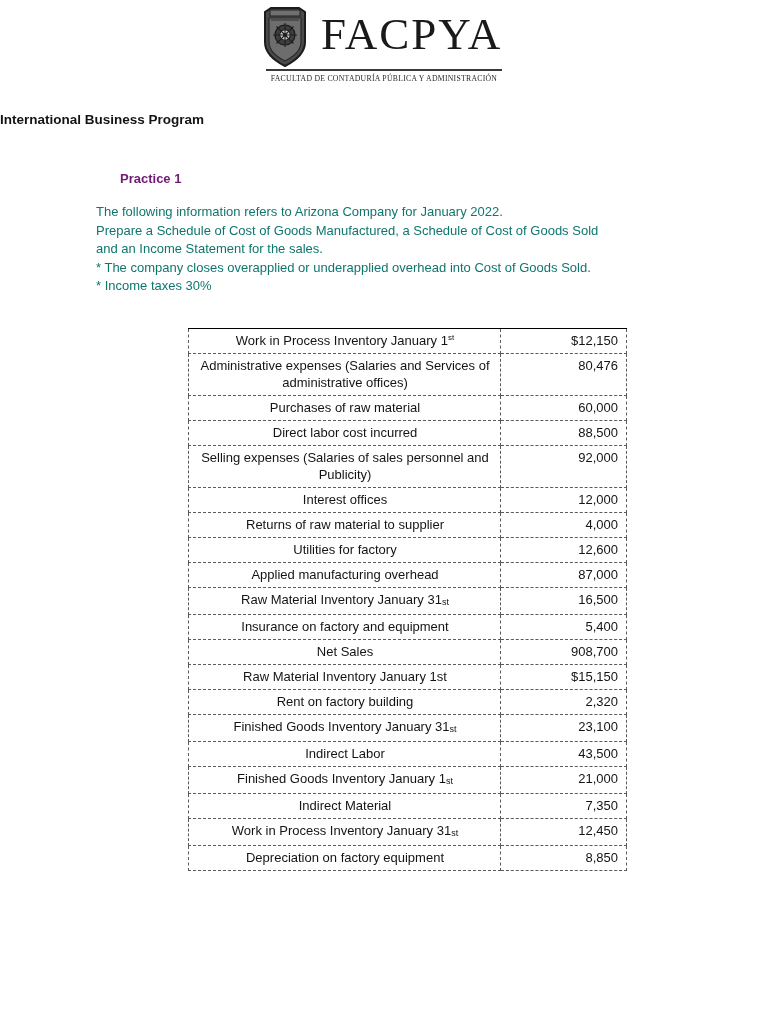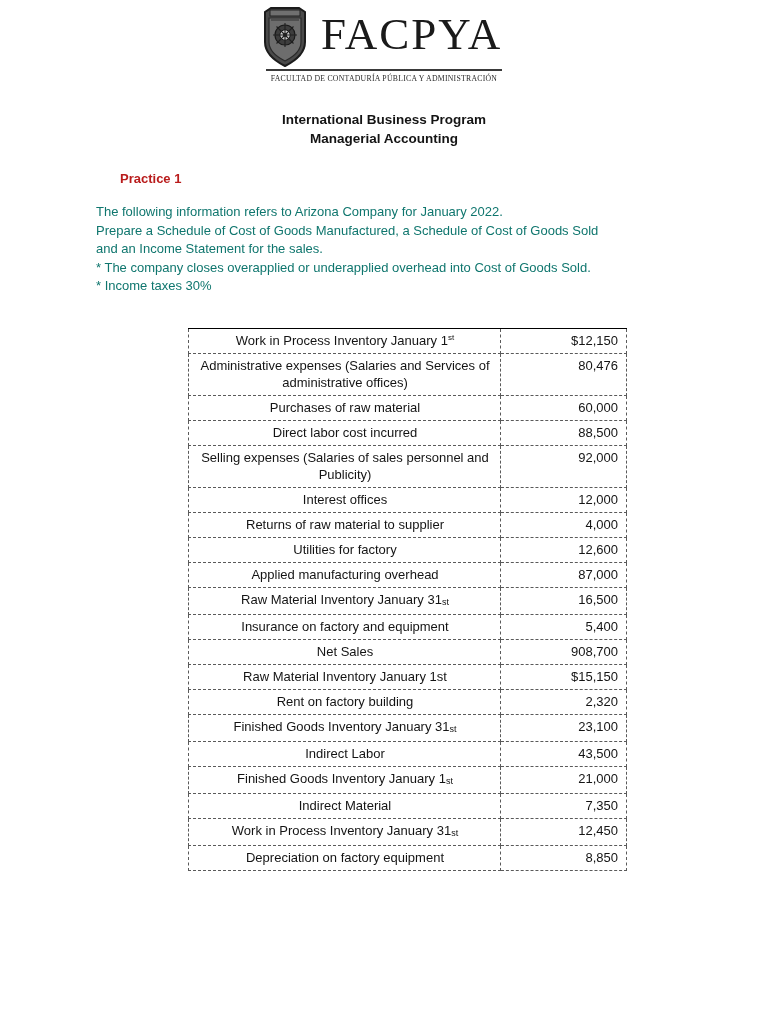--- a/index.html
+++ b/index.html
@@ -70,34 +70,34 @@
     white-space: nowrap;
     transform: scaleX(1.02);
   }
 
   
   .doc-title {
     position: absolute;
     top: 111px;
     left: 0;
     width: 768px;
-    text-align: center;
+    text-align: left;
     font-size: 13.5px;
     font-weight: bold;
     line-height: 18.5px;
     color: #141414;
   }
 
   .section-heading {
     position: absolute;
     top: 171px;
     left: 96px;
     font-size: 13px;
     font-weight: bold;
-    color: #b91c1c;
+    color: #701a75;
     padding-left: 24px;
   }
 
   .intro {
     position: absolute;
     top: 203px;
     left: 96px;
     width: 590px;
     font-size: 13px;
     line-height: 18.5px;
@@ -168,21 +168,20 @@
       </span>
       <span class="facpya-word">FACPYA</span>
     </div>
     <div class="rule"></div>
     <div class="facpya-sub">FACULTAD DE CONTADURÍA PÚBLICA Y ADMINISTRACIÓN</div>
   </div>
 </div>
 
 <div class="doc-title">
   <div>International Business Program</div>
-  <div>Managerial Accounting</div>
 </div>
 
 <div class="section-heading">Practice 1</div>
 
 <div class="intro">
   <div>The following information refers to Arizona Company for January 2022.</div>
   <div>Prepare a Schedule of Cost of Goods Manufactured, a Schedule of Cost of Goods Sold</div>
   <div>and an Income Statement for the sales.</div>
   <div>* The company closes overapplied or underapplied overhead into Cost of Goods Sold.</div>
   <div>* Income taxes 30%</div>

